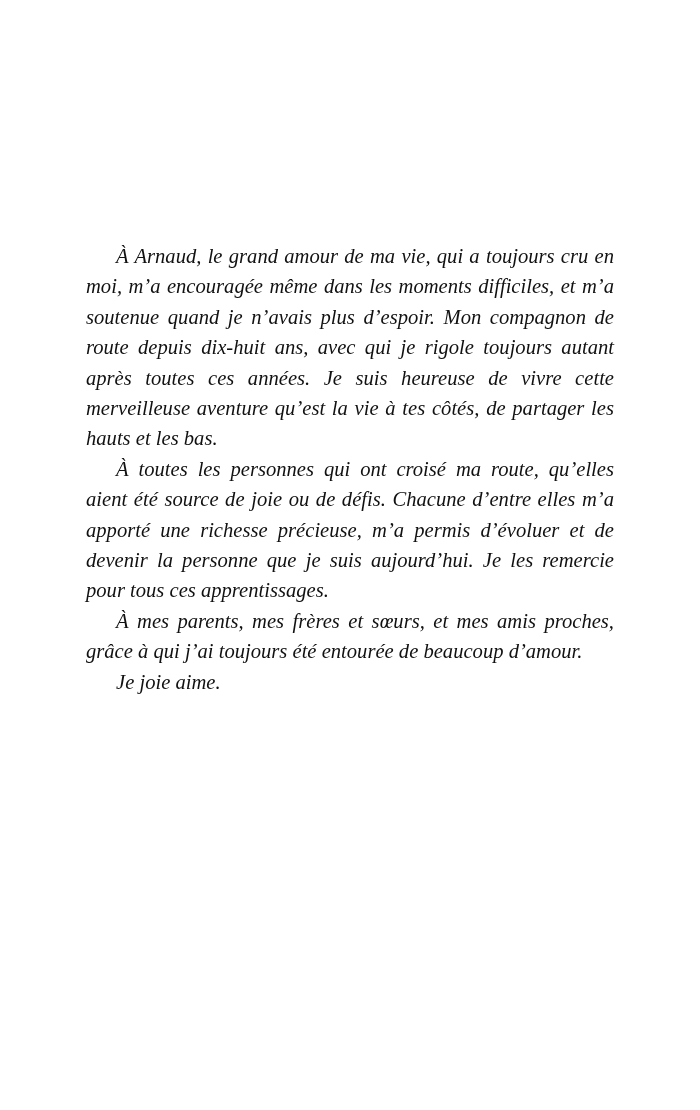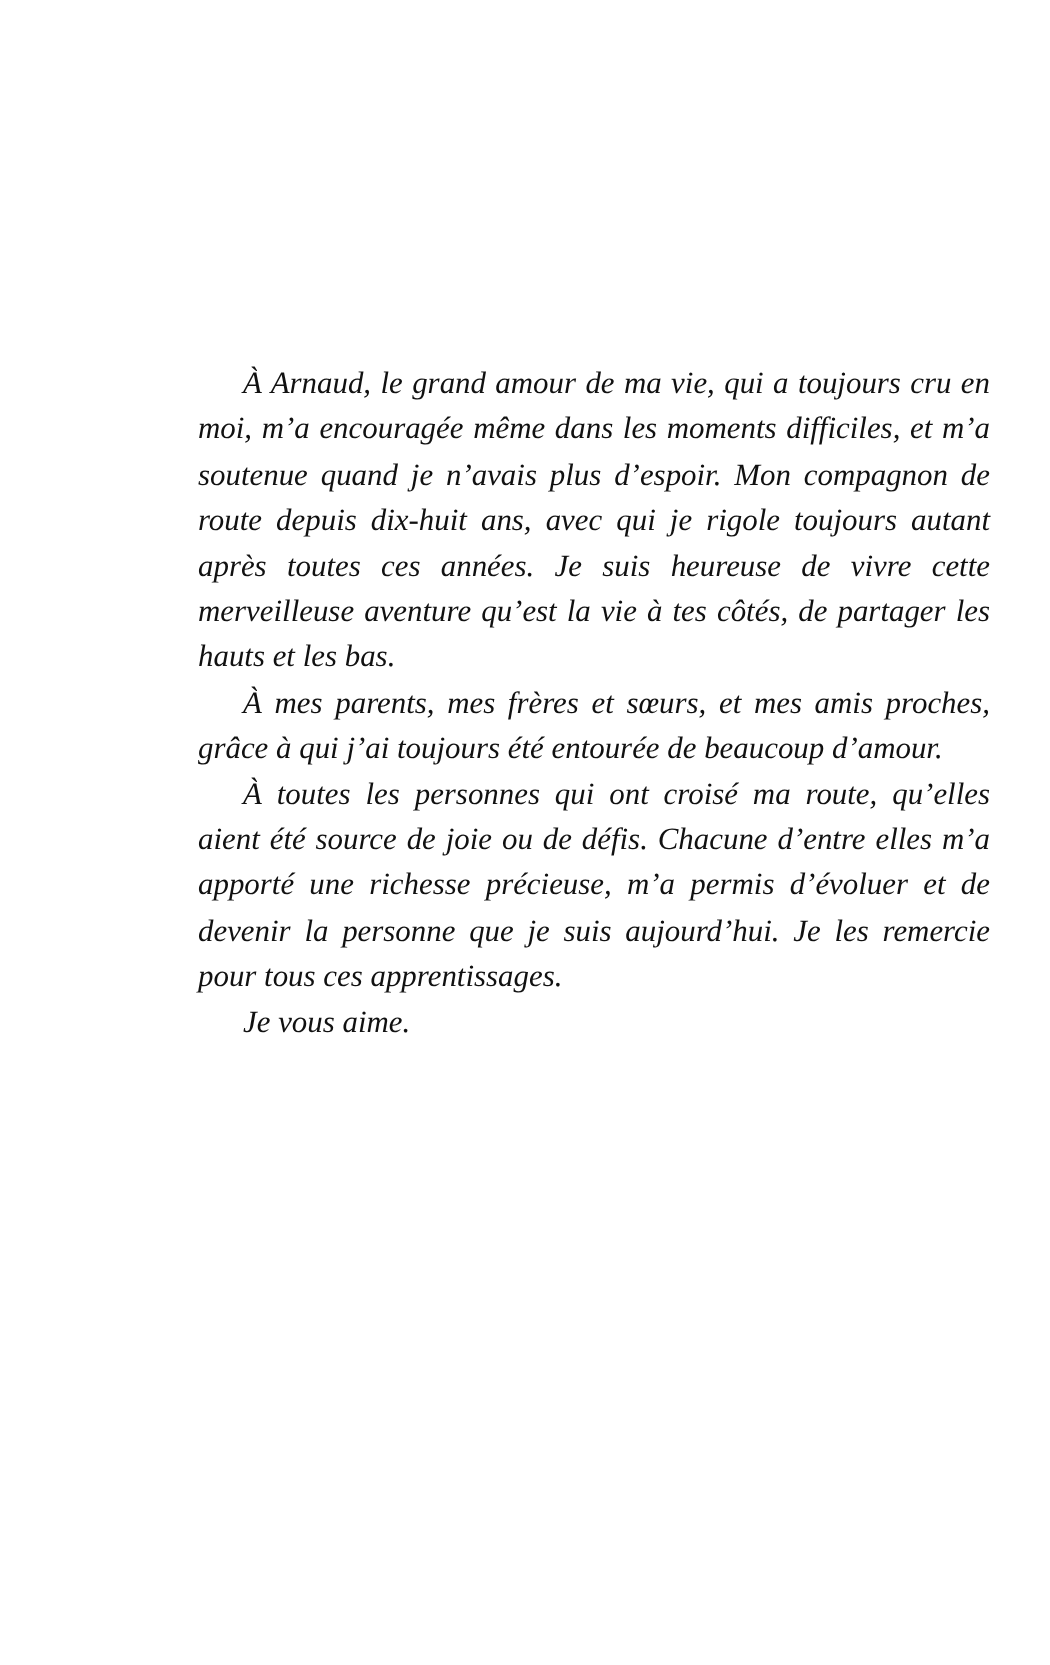--- a/index.html
+++ b/index.html
@@ -24,31 +24,30 @@
       position: absolute;
       left: 86px;
       top: 241px;
       width: 528px;
       font-family: "Liberation Serif", serif;
       font-style: italic;
       font-size: 20.6px;
       line-height: 30.4px;
       color: #111111;
       text-align: justify;
-      margin-left: 46px;
     }
     .para {
       margin: 0;
       text-indent: 30px;
       text-align: justify;
     }
   </style>
 </head>
 <body>
 
 <div class="page">
   <div class="text-block">
     <p class="para">À Arnaud, le grand amour de ma vie, qui a toujours cru en moi, m’a encouragée même dans les moments difficiles, et m’a soutenue quand je n’avais plus d’espoir. Mon compagnon de route depuis dix-huit ans, avec qui je rigole toujours autant après toutes ces années. Je suis heureuse de vivre cette merveilleuse aventure qu’est la vie à tes côtés, de partager les hauts et les bas.</p>
+    <p class="para">À toutes les personnes qui ont croisé ma route, qu’elles aient été source de joie ou de défis. Chacune d’entre elles m’a apporté une richesse précieuse, m’a permis d’évoluer et de devenir la personne que je suis aujourd’hui. Je les remercie pour tous ces apprentissages.</p>
     <p class="para">À mes parents, mes frères et sœurs, et mes amis proches, grâce à qui j’ai toujours été entourée de beaucoup d’amour.</p>
-    <p class="para">À toutes les personnes qui ont croisé ma route, qu’elles aient été source de joie ou de défis. Chacune d’entre elles m’a apporté une richesse précieuse, m’a permis d’évoluer et de devenir la personne que je suis aujourd’hui. Je les remercie pour tous ces apprentissages.</p>
-    <p class="para">Je vous aime.</p>
+    <p class="para">Je joie aime.</p>
   </div>
 </div>
 
 </body></html>

